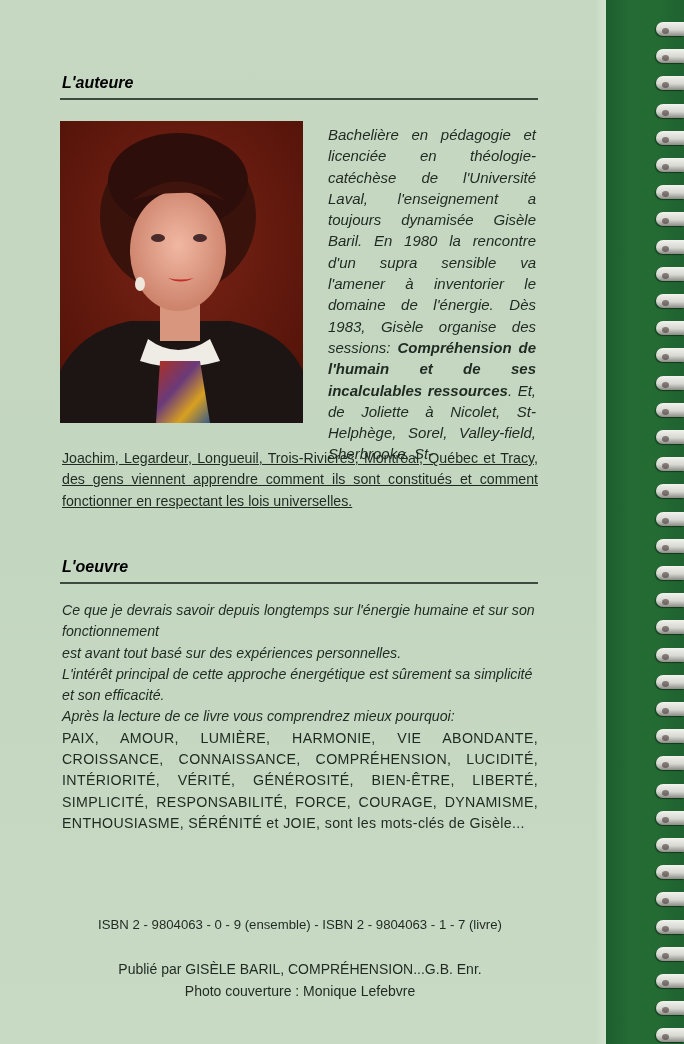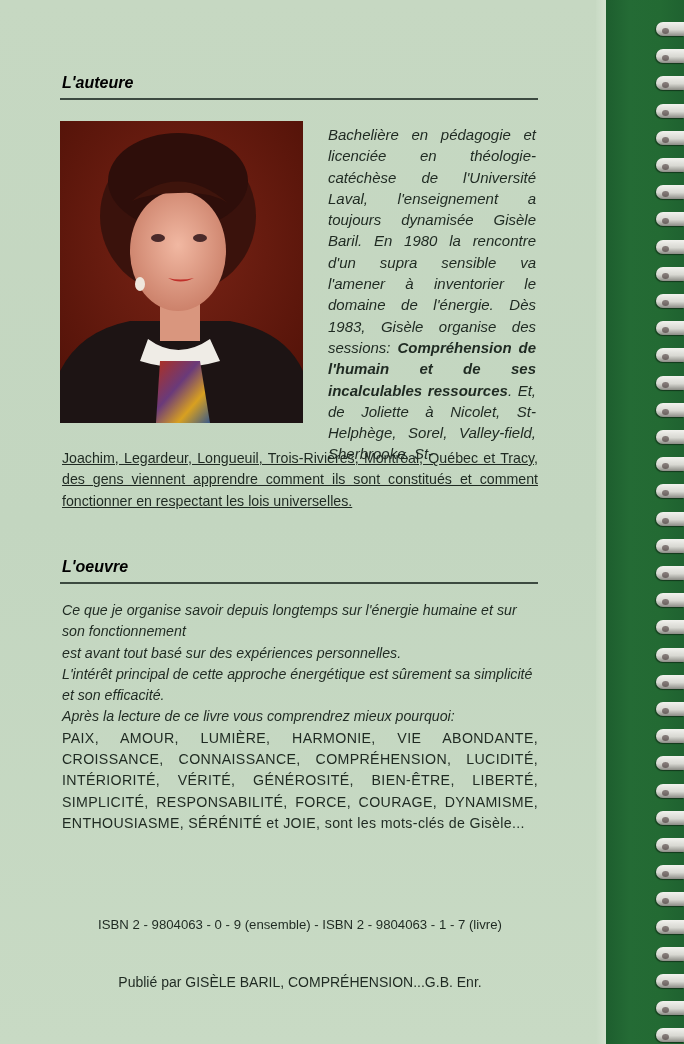--- a/index.html
+++ b/index.html
@@ -58,21 +58,21 @@
   }
   .oeuvre .italic { font-style:italic; display:block; }
   .oeuvre .line { display:block;font-style:italic; }
   .keywords { display:block; text-align:justify; letter-spacing:0.35px; }
   .isbn {
     position:absolute; left:60px; top:917px; width:480px; text-align:center;
     font-size:13.2px;
   }
   .pub {
     position:absolute; left:60px; top:958px; width:480px; text-align:center;
-    font-size:14px; line-height:22px;margin-top:13px;
+    font-size:14px; line-height:22px;
   }
 </style>
 </head>
 <body>
 
 <div class="page"></div>
 <div class="page-edge"></div>
 <div class="binding"></div>
 <div id="coils">
     <div class="coil" style="top: 22px;"></div>
@@ -155,23 +155,24 @@
 <div class="bio-right">
   <span>Bachelière en pédagogie et licenciée en théologie-catéchèse de l'Université Laval, l'enseignement a toujours dynamisée Gisèle Baril. En 1980 la rencontre d'un supra sensible va l'amener à inventorier le domaine de l'énergie. Dès 1983, Gisèle organise des sessions: </span><b>Compréhension de l'humain et de ses incalculables ressources</b><span>. Et, de Joliette à Nicolet, St-Helphège, Sorel, Valley-field, Sherbrooke, St-</span>
 </div>
 
 <div class="bio-full">Joachim, Legardeur, Longueuil, Trois-Rivières, Montréal, Québec et Tracy, des gens viennent apprendre comment ils sont constitués et comment fonctionner en respectant les lois universelles.</div>
 
 <div class="section-title" style="top:558px;">L'oeuvre</div>
 <div class="rule" style="top:582px;"></div>
 
 <div class="oeuvre">
-  <span class="italic">Ce que je organise savoir depuis longtemps sur l'énergie humaine et sur son fonctionnement</span>
+  <span class="italic">Ce que je devrais savoir depuis longtemps sur l'énergie humaine et sur son fonctionnement</span>
   <span class="line">est avant tout basé sur des expériences personnelles.</span>
   <span class="line">L'intérêt principal de cette approche énergétique est sûrement sa simplicité et son efficacité.</span>
   <span class="line">Après la lecture de ce livre vous comprendrez mieux pourquoi:</span>
   <span class="keywords">PAIX, AMOUR, LUMIÈRE, HARMONIE, VIE ABONDANTE, CROISSANCE, CONNAISSANCE, COMPRÉHENSION, LUCIDITÉ, INTÉRIORITÉ, VÉRITÉ, GÉNÉROSITÉ, BIEN-ÊTRE, LIBERTÉ, SIMPLICITÉ, RESPONSABILITÉ, FORCE, COURAGE, DYNAMISME, ENTHOUSIASME, SÉRÉNITÉ et JOIE, sont les mots-clés de Gisèle...</span>
 </div>
 
 <div class="isbn">ISBN 2 - 9804063 - 0 - 9 (ensemble) - ISBN 2 - 9804063 - 1 - 7 (livre)</div>
 <div class="pub">
   <div>Publié par GISÈLE BARIL, COMPRÉHENSION...G.B. Enr.</div>
+  <div>Photo couverture :  Monique Lefebvre</div>
 </div>
 
 </body></html>

